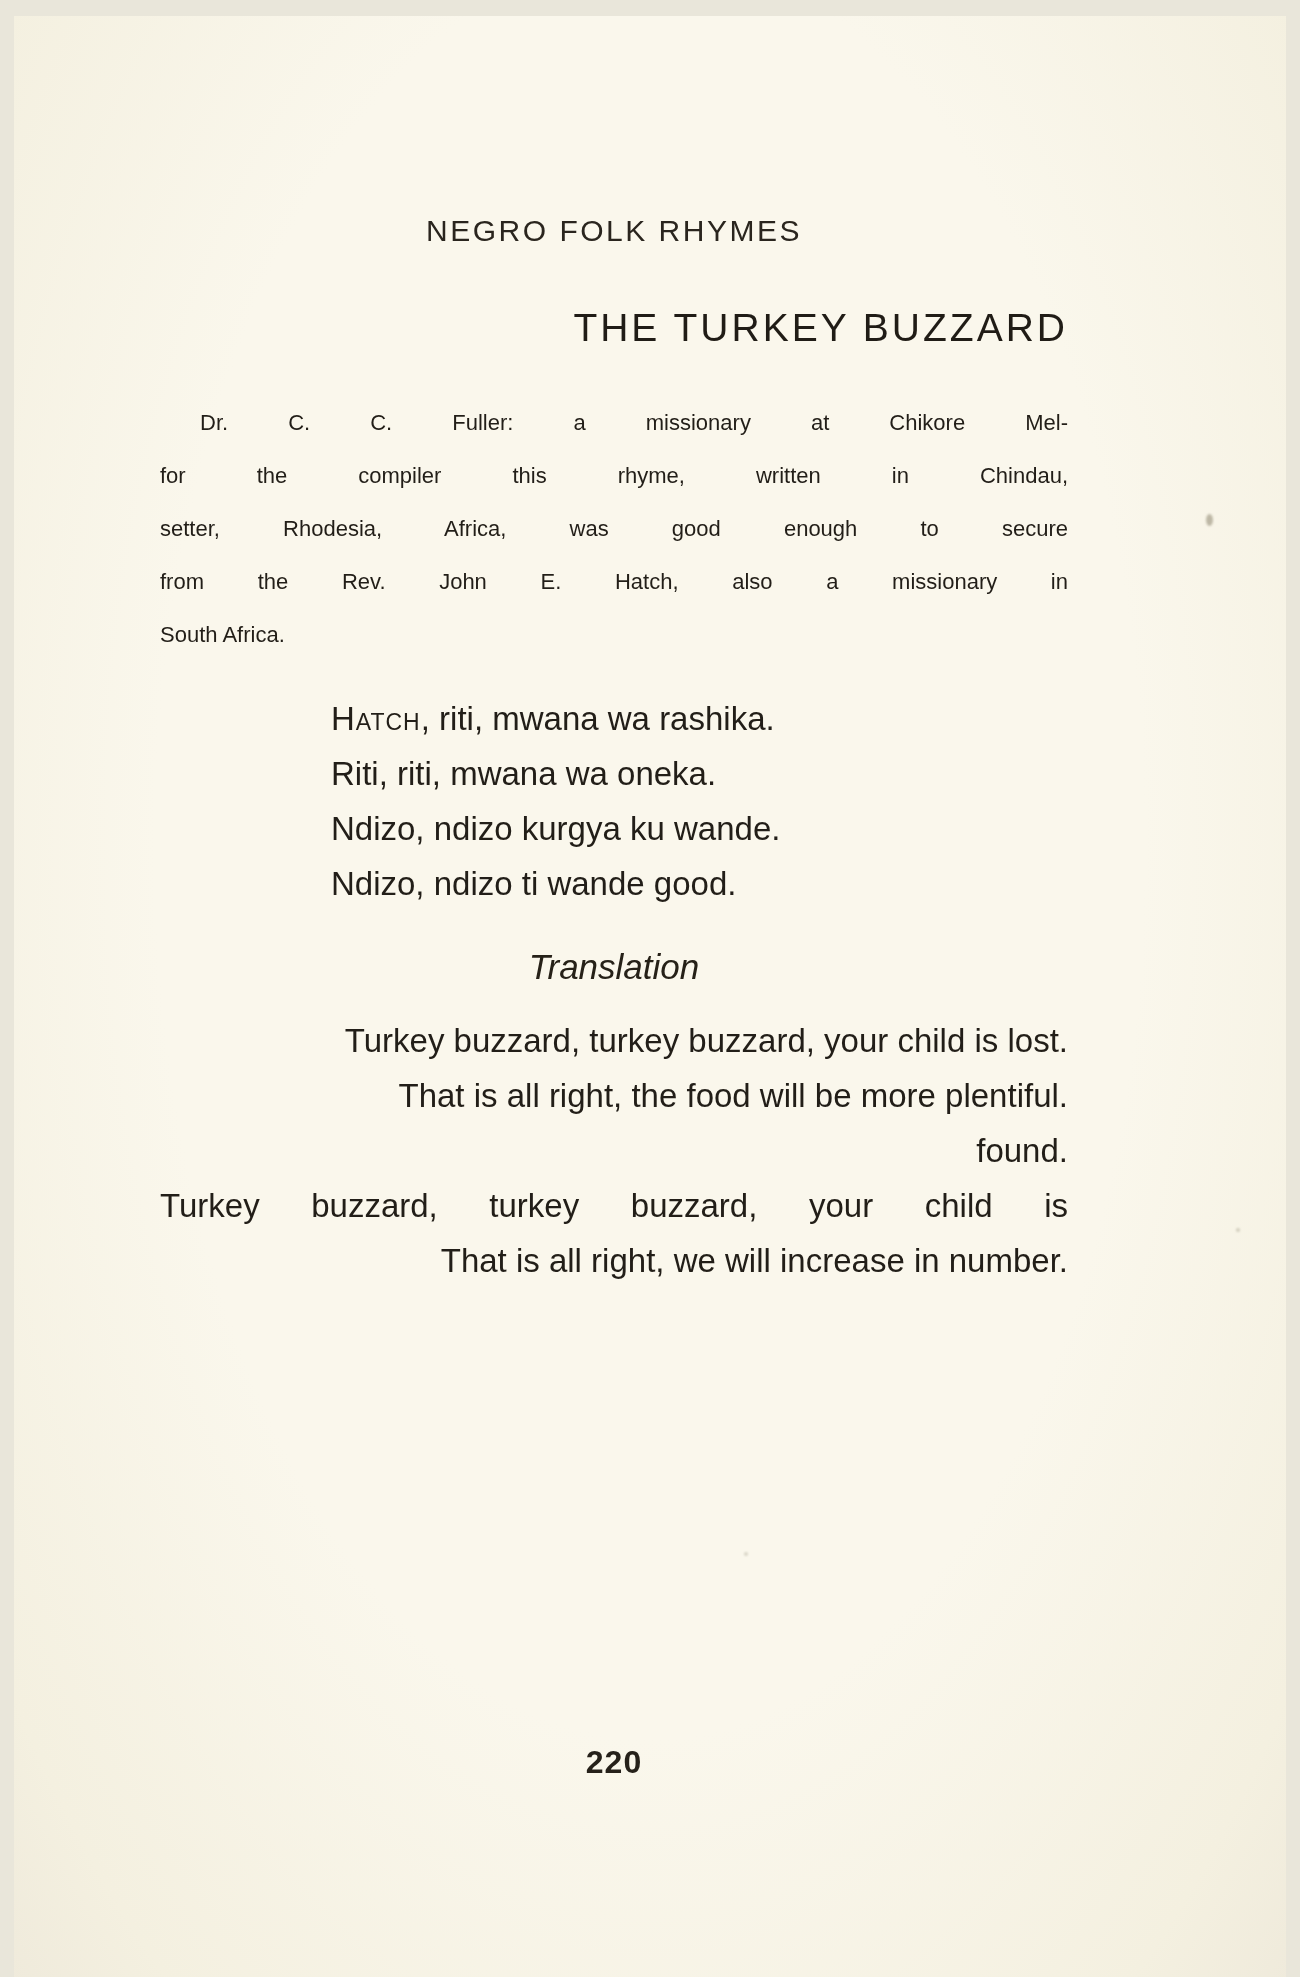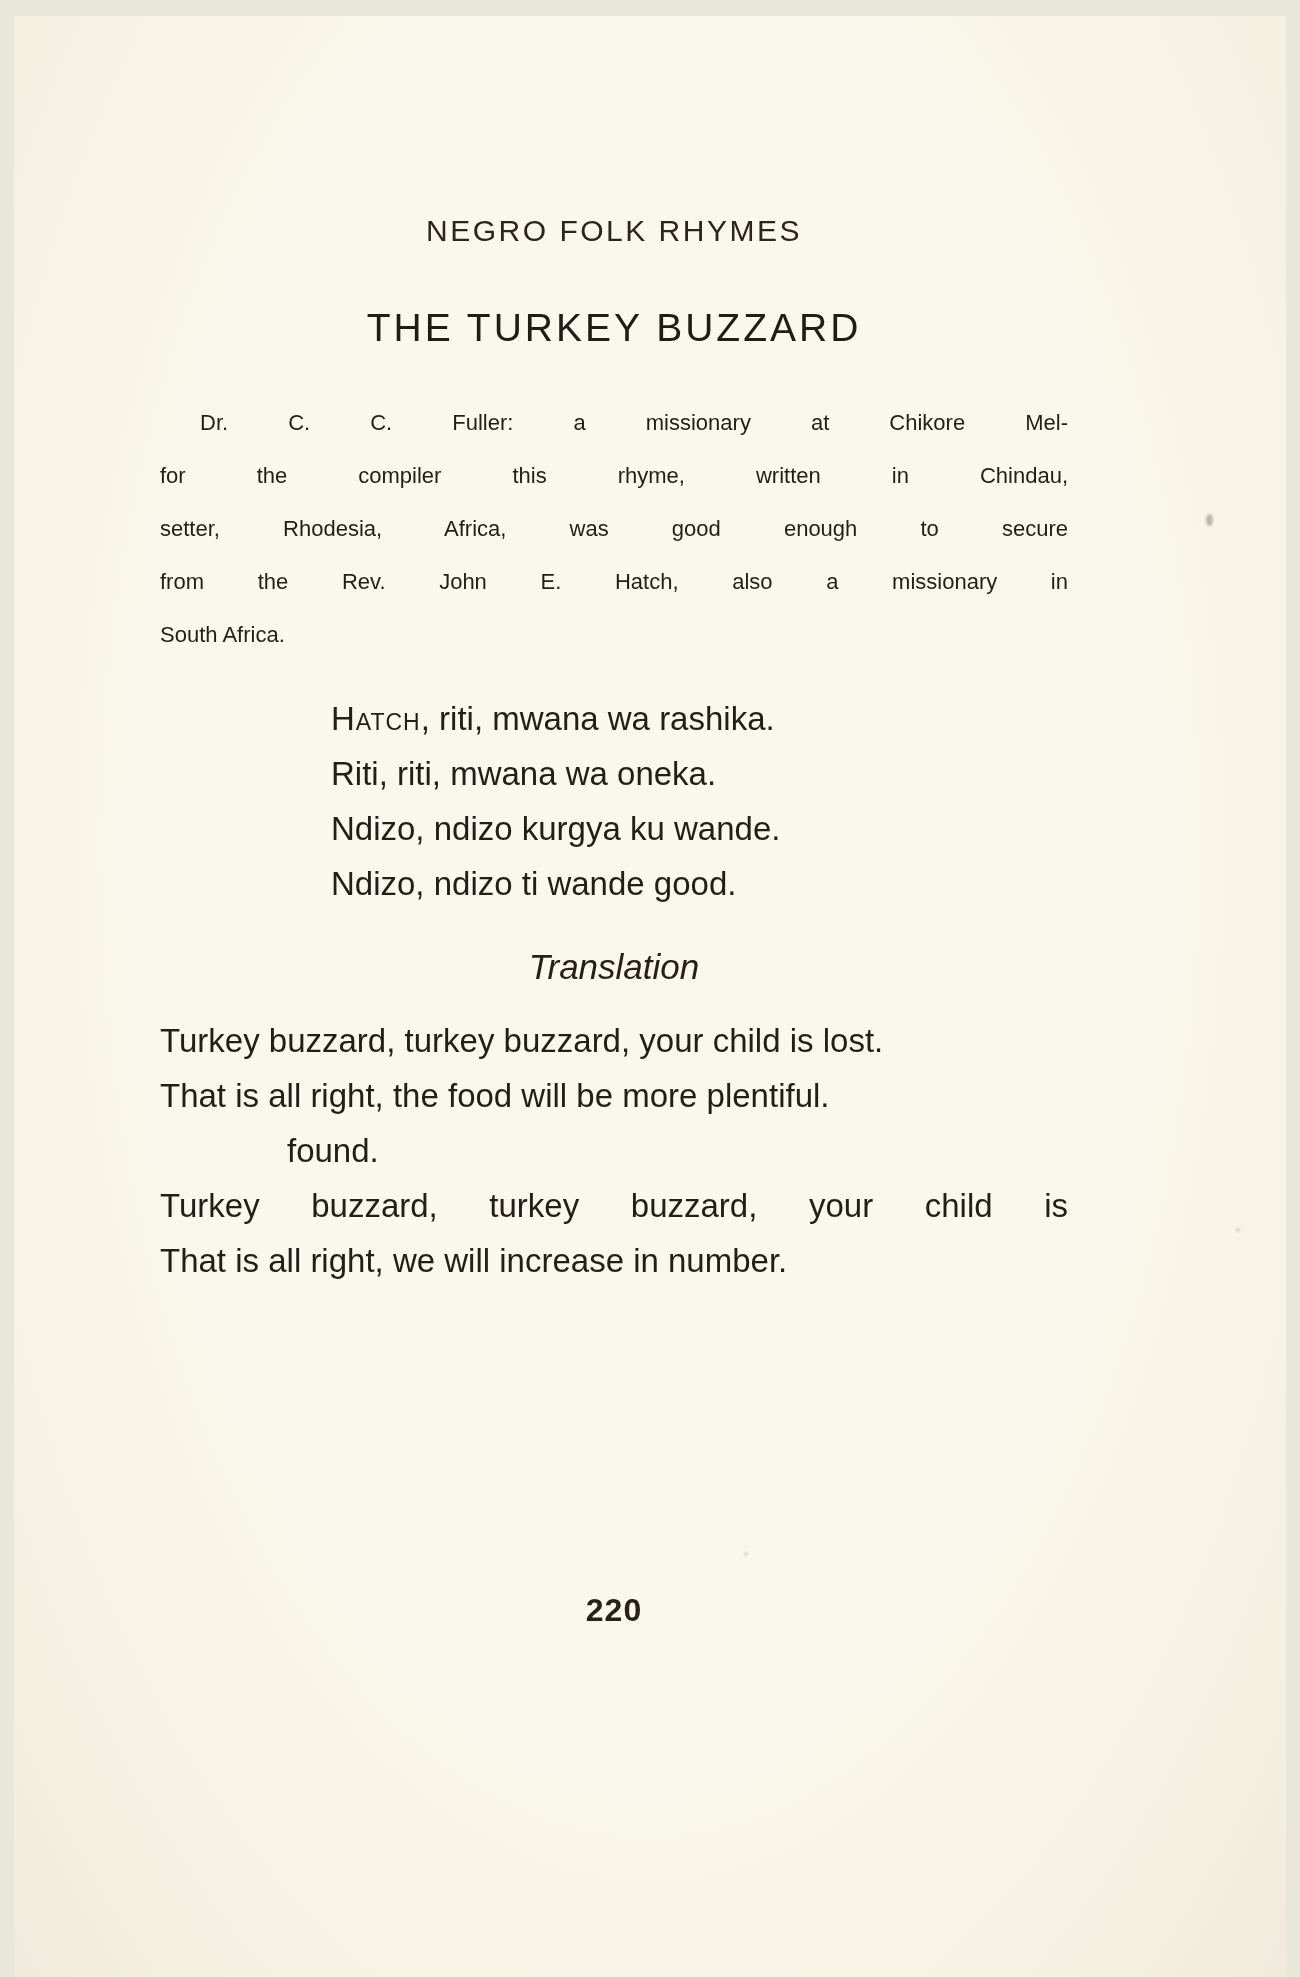--- a/index.html
+++ b/index.html
@@ -24,21 +24,21 @@
     padding-top: 198px;
   }
   .running-header {
     text-align: center;
     font-size: 30px;
     letter-spacing: 2.5px;
     color: #2a251e;
   }
   .section-title {
     margin-top: 58px;
-    text-align: center;
+    text-align: right;
     font-size: 39px;
     letter-spacing: 3px;
     color: #201c16;
   }
   .intro {
     margin-top: 46px;
     font-size: 22px;
     line-height: 53px;
   }
   .intro-line {
@@ -68,32 +68,32 @@
     font-style: italic;
     font-size: 35px;
     color: #262118;
   }
   .translation {
     margin-top: 26px;
     font-size: 33px;
     line-height: 55px;
   }
   .translation-line {
-    text-align: left;
+    text-align: right;
   }
   .translation-line.justified {
     text-align: justify;
     text-align-last: justify;
   }
   .translation-line.hang {
     padding-left: 127px;
   }
   .page-number {
     position: absolute;
-    top: 1576px;
+    top: 1728px;
     left: 146px;
     width: 908px;
     text-align: center;
     font-size: 32px;
     font-weight: bold;
     letter-spacing: 1px;
     color: #26211a;
   }
   .scan-speck {
     position: absolute;

